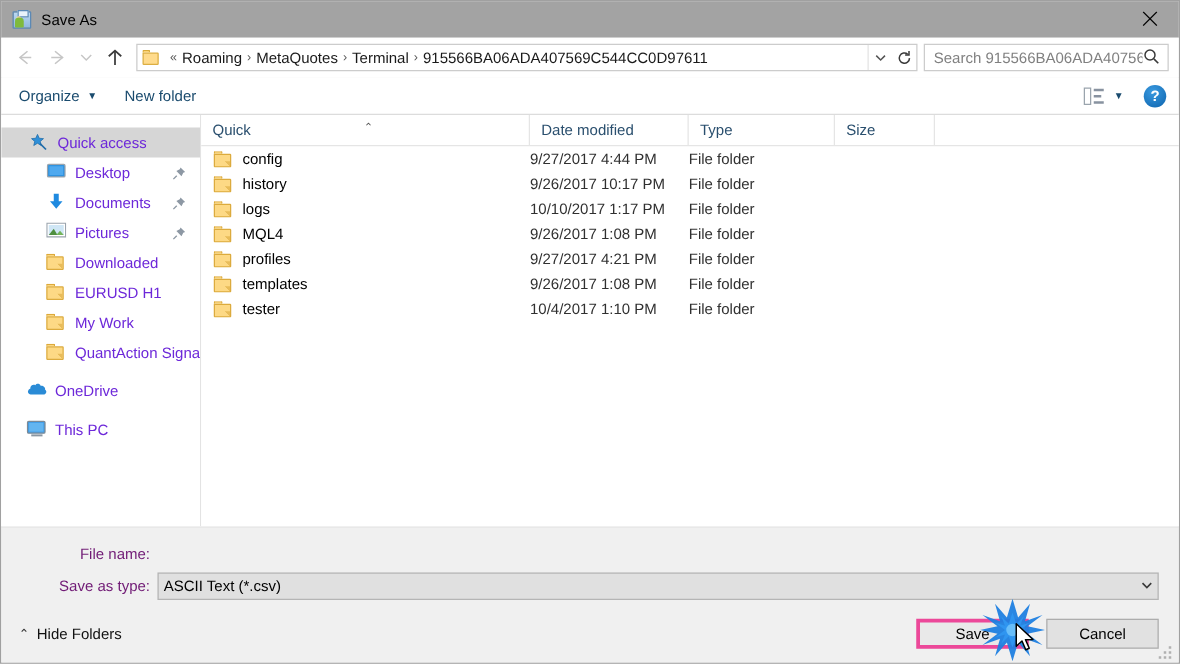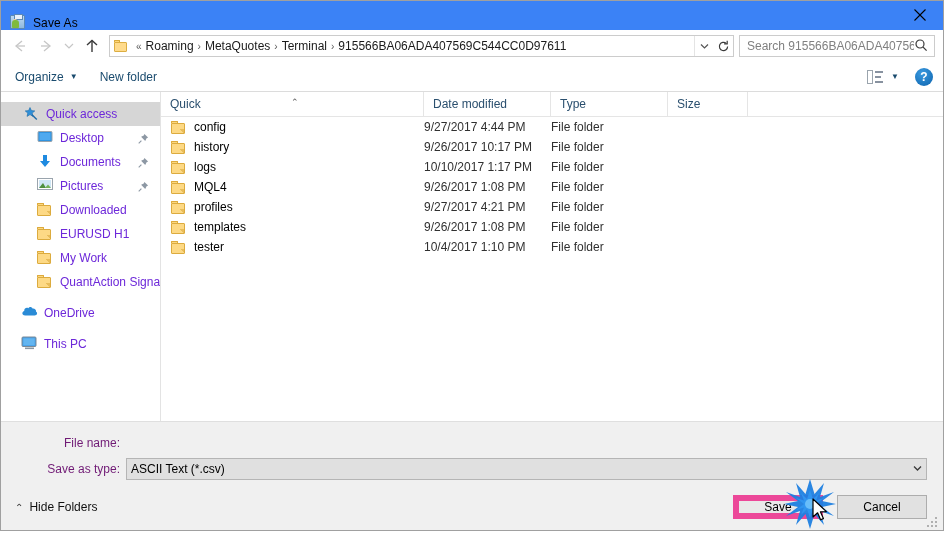--- a/index.html
+++ b/index.html
@@ -22,23 +22,23 @@
     border: 1px solid #a0a0a0;
     background: #f0f0f0;
     box-sizing: border-box;
     display: flex;
     flex-direction: column;
   }
 
   
   .titlebar {
     height: 29px;
-    background: #3b82f6;
-    display: flex;
-    align-items: flex-end;
+    background: #a3a3a3;
+    display: flex;
+    align-items: center;
     flex: none;
     position: relative;
   }
   .title-icon {
     width: 16px; height: 16px;
     margin-left: 9px; margin-right: 7px;
     position: relative;
     flex: none;
   }
   .title-icon .sv-body {
@@ -469,21 +469,21 @@
     background: #e1e1e1;
     border: 1px solid #adadad;
     font-size: 12px;
     color: #000;
     display: flex; align-items: center; justify-content: center;
     box-sizing: border-box;
     cursor: default;
     user-select: none;
   }
   .btn.default {
-    border: 6px solid #ec4899;
+    border: 3px solid #ec4899;
     background: #e9e9e9;
     margin-right: 14px;
   }
   .grip {
     position: absolute;
     right: 4px; bottom: 3px;
     width: 12px; height: 12px;
   }
   .grip i {
     position: absolute;

